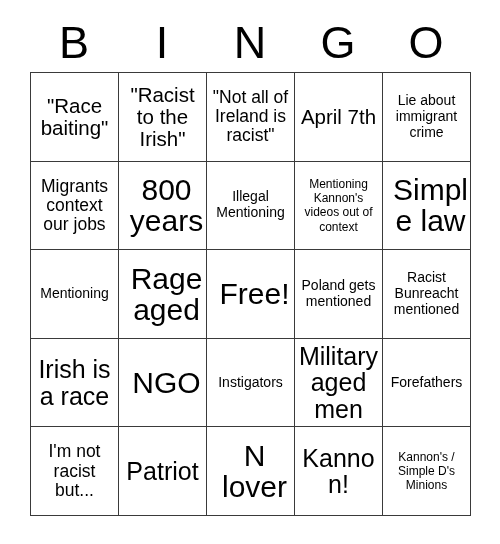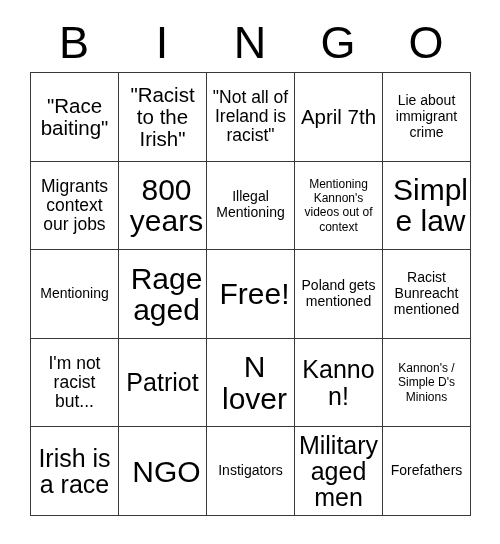--- a/index.html
+++ b/index.html
@@ -140,49 +140,49 @@
             <span>Free!</span>
           </td>
         <td class="cell fs-sm">
             <span>Poland gets mentioned</span>
           </td>
         <td class="cell fs-sm">
             <span>Racist Bunreacht mentioned</span>
           </td>
       </tr>
       <tr>
+        <td class="cell fs-xl">
+            <span>Irish is a race</span>
+          </td>
+        <td class="cell fs-xxl">
+            <span>NGO</span>
+          </td>
+        <td class="cell fs-sm">
+            <span>Instigators</span>
+          </td>
+        <td class="cell fs-xl">
+            <span>Military aged men</span>
+          </td>
+        <td class="cell fs-sm">
+            <span>Forefathers</span>
+          </td>
+      </tr>
+      <tr>
         <td class="cell fs-md">
             <span>I'm not racist but...</span>
           </td>
         <td class="cell fs-xl">
             <span>Patriot</span>
           </td>
         <td class="cell fs-xxl">
             <span>N lover</span>
           </td>
         <td class="cell fs-xl">
             <span>Kannon!</span>
           </td>
         <td class="cell fs-xs">
             <span>Kannon's / Simple D's Minions</span>
           </td>
       </tr>
-      <tr>
-        <td class="cell fs-xl">
-            <span>Irish is a race</span>
-          </td>
-        <td class="cell fs-xxl">
-            <span>NGO</span>
-          </td>
-        <td class="cell fs-sm">
-            <span>Instigators</span>
-          </td>
-        <td class="cell fs-xl">
-            <span>Military aged men</span>
-          </td>
-        <td class="cell fs-sm">
-            <span>Forefathers</span>
-          </td>
-      </tr>
     </tbody>
   </table>
 
 </div>
 
 </body></html>

